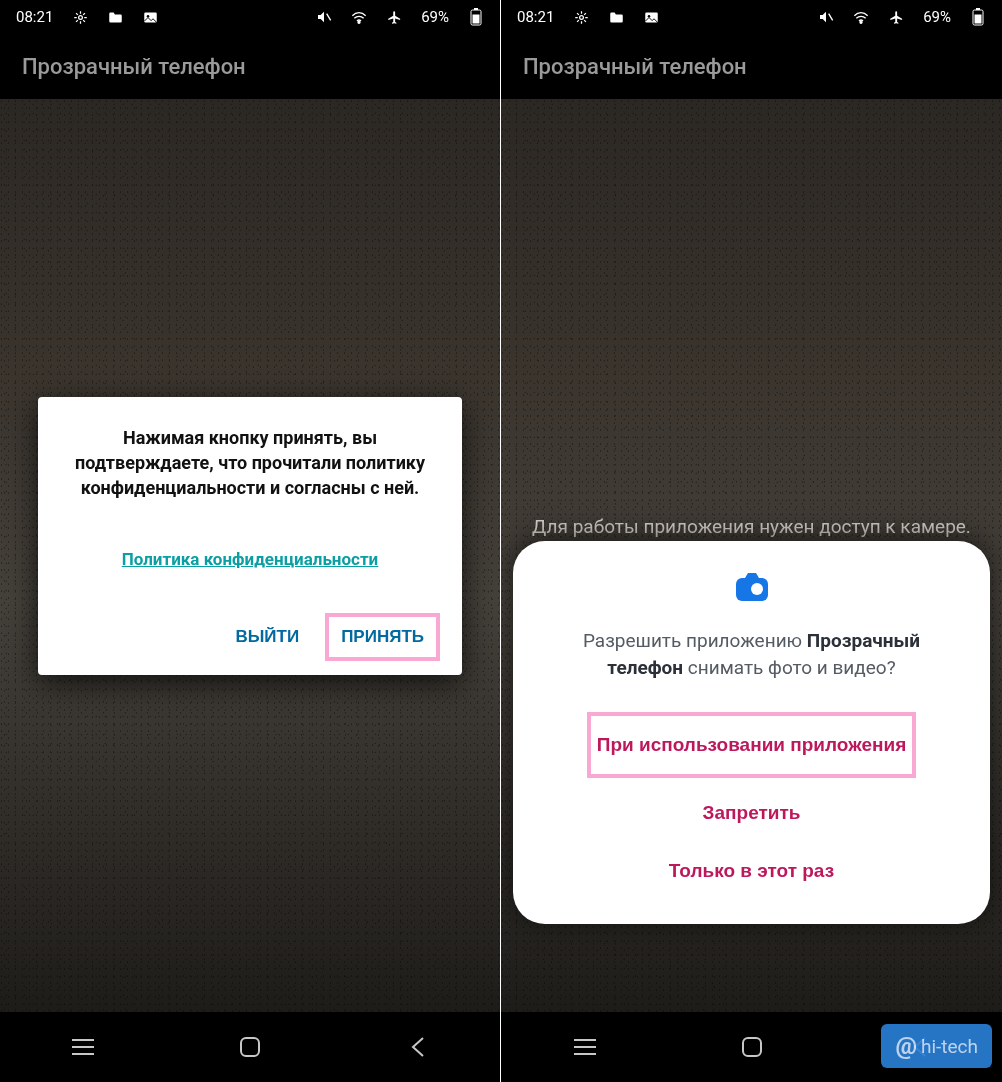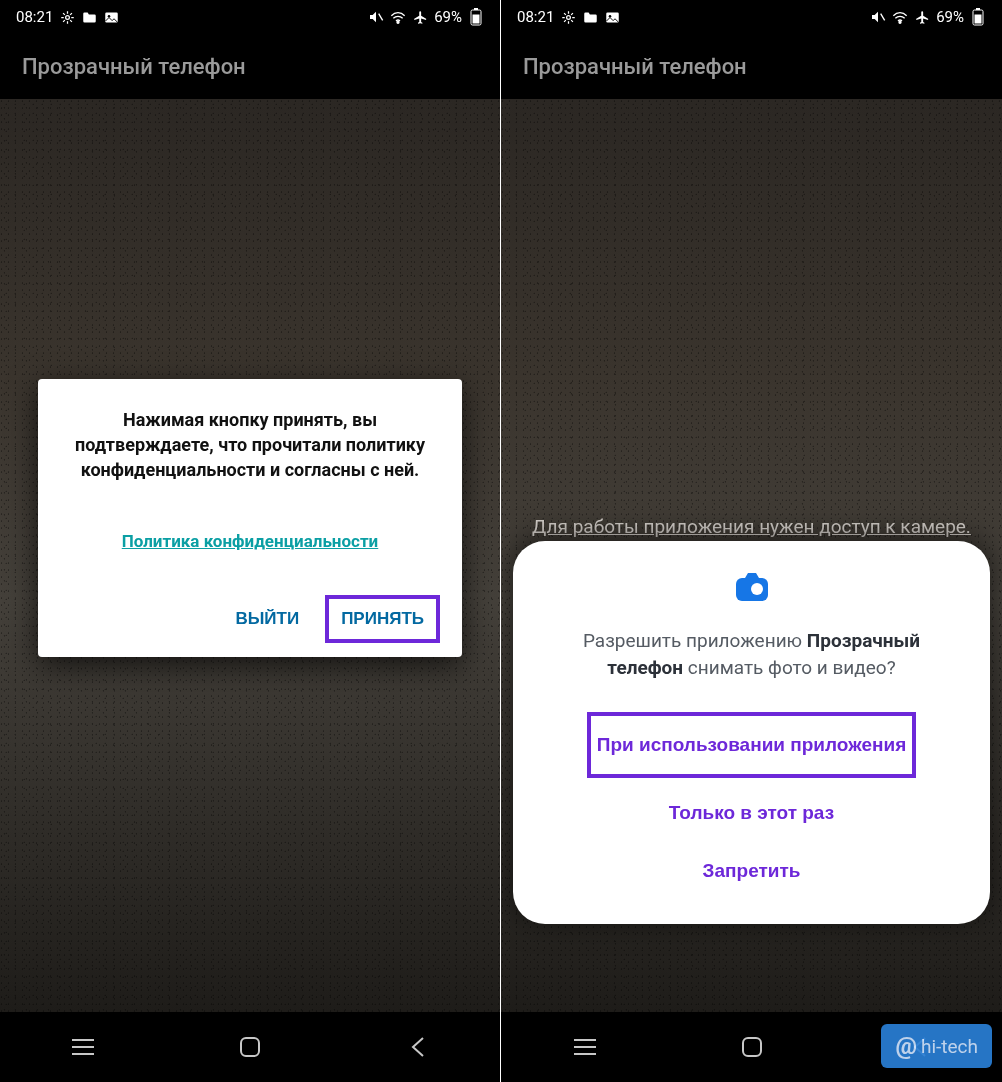--- a/index.html
+++ b/index.html
@@ -24,21 +24,21 @@
     display: flex;
     justify-content: space-between;
     align-items: center;
     padding: 0 16px;
     color: #fff;
     font-size: 15px;
   }
   .status-left, .status-right {
     display: flex;
     align-items: center;
-    gap: 6px;
+    gap: 19px;
   }
   .status-icon { width: 16px; height: 16px; display: inline-flex; align-items: center; justify-content: center; }
   .app-header {
     height: 65px;
     background: #000;
     display: flex;
     align-items: center;
     padding: 0 22px;
   }
   .app-title {
@@ -76,21 +76,21 @@
     display: flex;
     justify-content: space-around;
     align-items: center;
   }
   .nav-btn { color: #c7c7c7; display: flex; align-items: center; justify-content: center; width: 60px; height: 40px; }
   
   .dialog {
     position: absolute;
     left: 38px;
     right: 38px;
-    top: 280px;
+    top: 298px;
     background: #fff;
     border-radius: 4px;
     padding: 28px 22px 14px 22px;
     box-shadow: 0 8px 30px rgba(0,0,0,0.7);
   }
   .dialog-text {
     font-size: 18px;
     font-weight: 700;
     color: #111;
     text-align: center;
@@ -115,35 +115,34 @@
   .dialog-btn {
     color: #0369a1;
     font-size: 17px;
     font-weight: 700;
     background: none;
     border: none;
     padding: 10px 10px;
     cursor: pointer;
   }
   .highlight-box {
-    border: 4px solid #6d28d9;
+    border: 4px solid #f9a8d4;
     padding: 4px 6px;
     display: inline-block;
   }
   
   .info-text {
     color: #d5d0cb;
     font-size: 19px;
     text-align: center;
     position: absolute;
     top: 414px;
     left: 24px;
     right: 24px;
     line-height: 1.45;
-    text-decoration: underline;
   }
   .access-btn {
     position: absolute;
     top: 490px;
     left: 56px;
     right: 56px;
     height: 56px;
     background: #58544f;
     border: none;
     color: #e6e2dc;
@@ -170,21 +169,21 @@
     color: #555b63;
     font-size: 19px;
     line-height: 1.45;
     margin-bottom: 30px;
     text-align: center;
   }
   .sheet-text b { color: #2c3139; font-weight: 700; }
   .sheet-option {
     display: block;
     text-align: center;
-    color: #6d28d9;
+    color: #be185d;
     font-size: 19px;
     font-weight: 700;
     padding: 18px 0;
     background: none;
     border: none;
     width: 100%;
     cursor: pointer;
   }
   .sheet-option.highlighted {
     display: inline-block;
@@ -374,22 +373,22 @@
           </svg>
       </div>
       <p class="sheet-text">
         <span>Разрешить приложению </span><b>Прозрачный телефон</b><span> снимать фото и видео?</span>
       </p>
       <div class="highlight-wrap">
         <span class="highlight-box">
           <button class="sheet-option highlighted">При использовании приложения</button>
         </span>
       </div>
+      <button class="sheet-option">Запретить</button>
       <button class="sheet-option">Только в этот раз</button>
-      <button class="sheet-option">Запретить</button>
     </div>
   </div>
   <div class="nav-bar">
     <div class="nav-btn">
       <svg width="26" height="22" viewBox="0 0 26 22">
           <line x1="2" y1="4" x2="24" y2="4" stroke="#c7c7c7" stroke-width="2"></line>
           <line x1="2" y1="11" x2="24" y2="11" stroke="#c7c7c7" stroke-width="2"></line>
           <line x1="2" y1="18" x2="24" y2="18" stroke="#c7c7c7" stroke-width="2"></line>
         </svg>
     </div>

